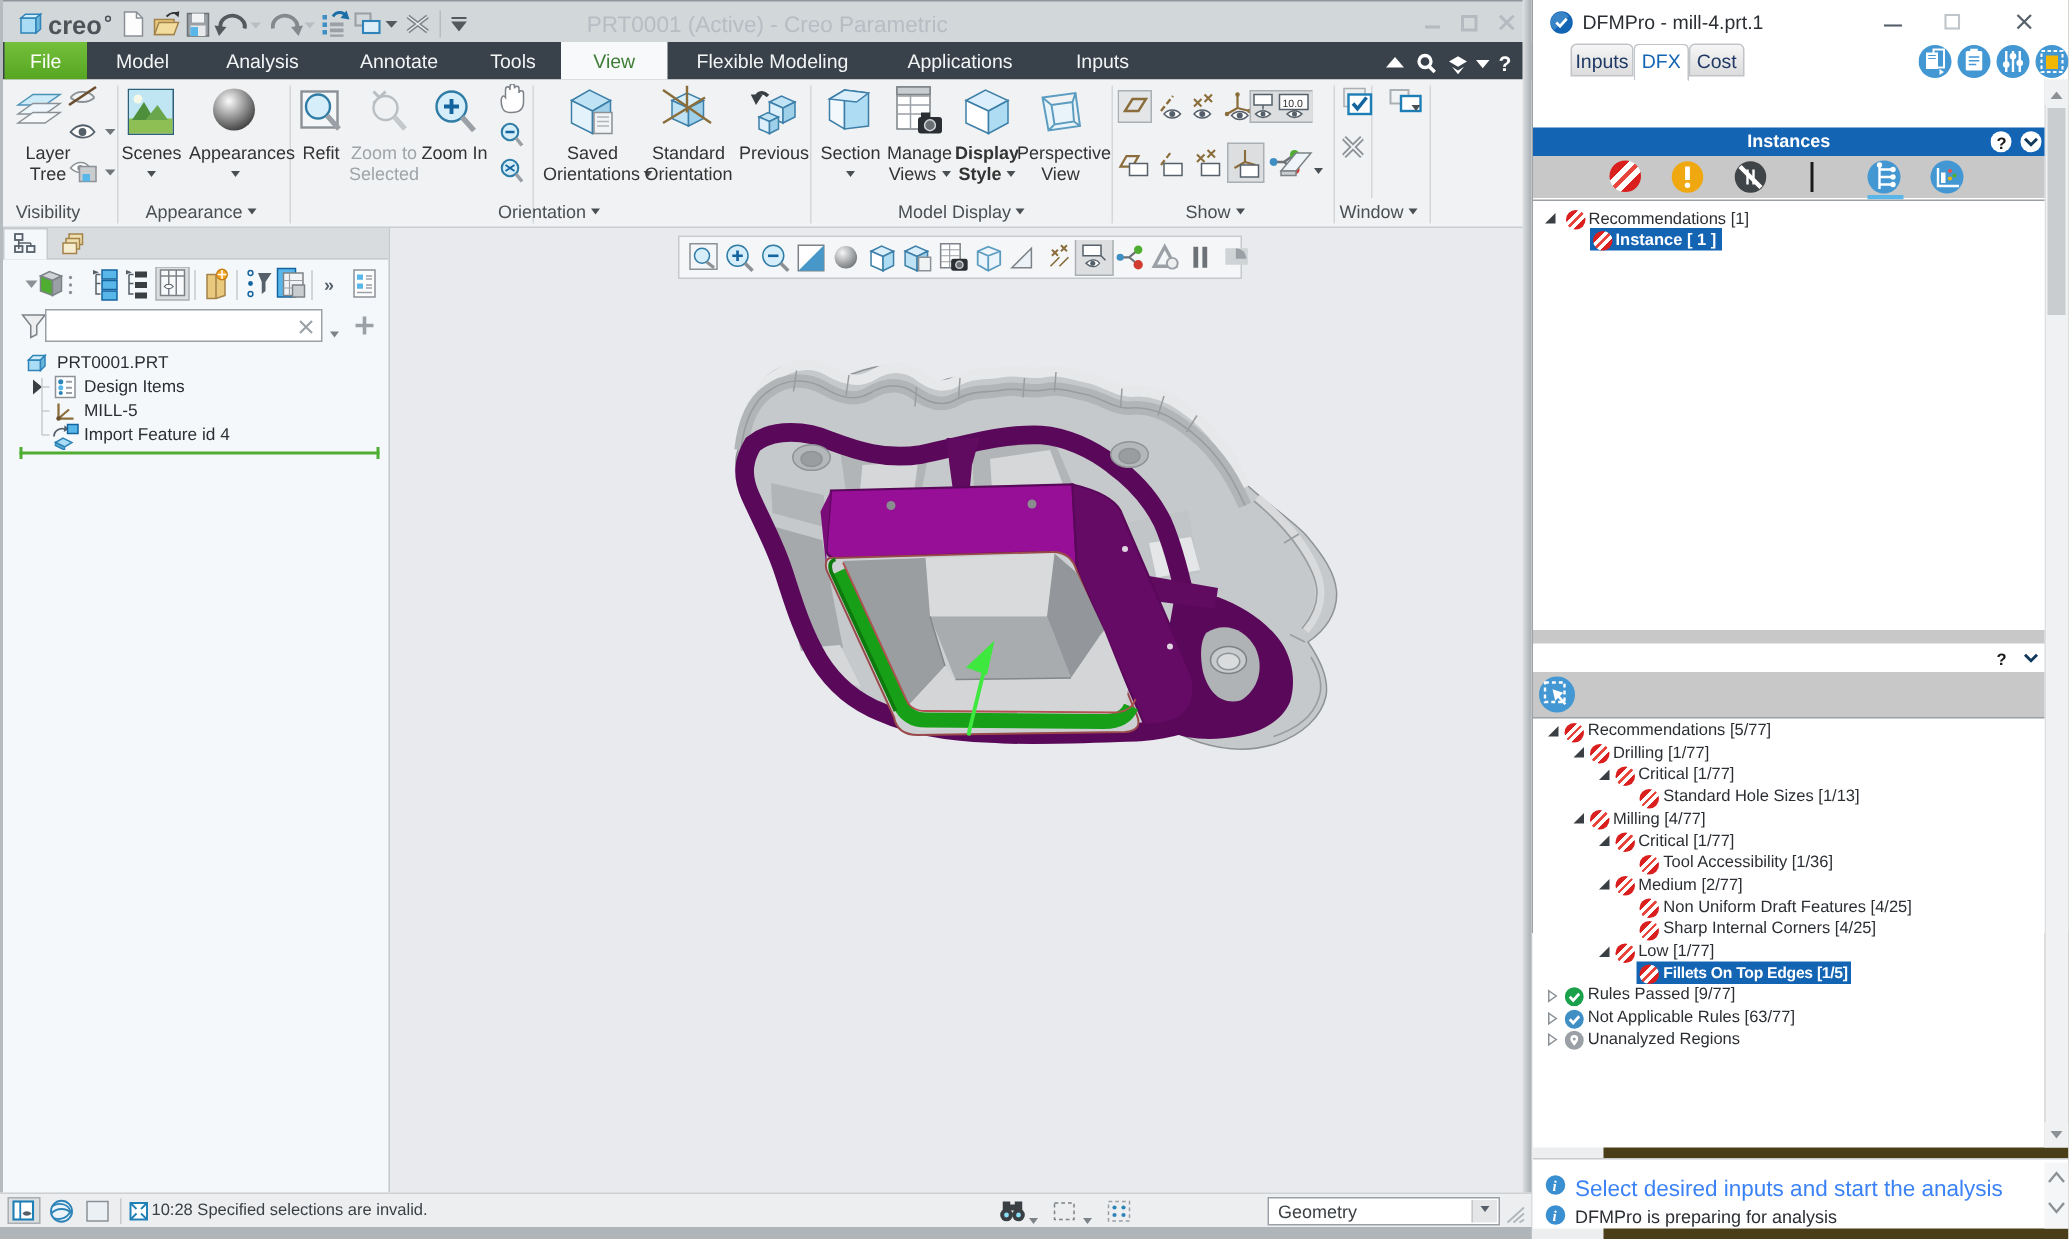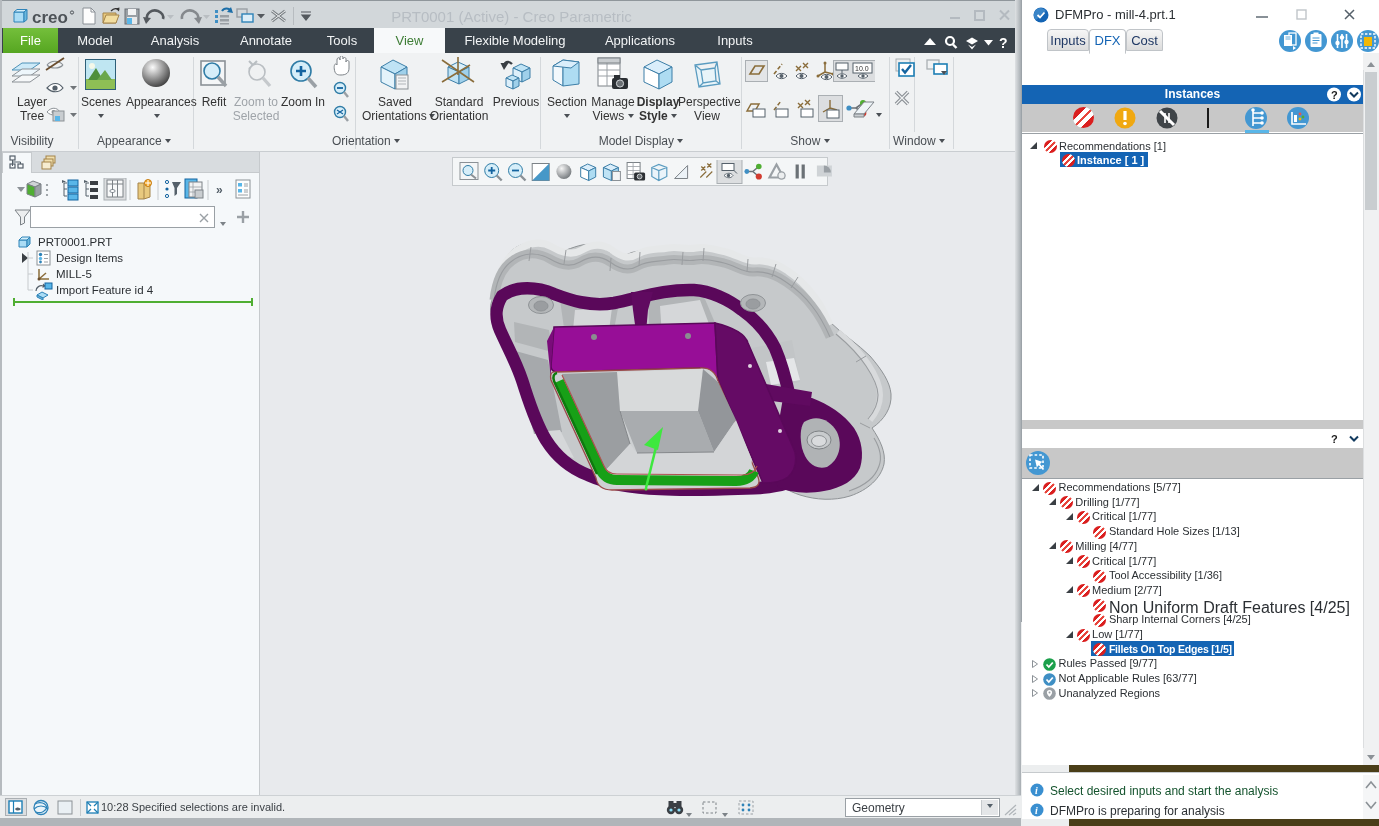--- a/index.html
+++ b/index.html
@@ -798,21 +798,21 @@
     <span class="noicon" style="left:54.6px;top:555.0px;"></span>
     <div class="abs" style="left:70.1px;top:554.5px;font-size:11px;color:#2b2f33;">Critical [1/77]</div>
     <span class="noicon" style="left:71.4px;top:569.7px;"></span>
     <div class="abs" style="left:86.9px;top:569.2px;font-size:11px;color:#2b2f33;">Tool Accessibility [1/36]</div>
     <svg class="abs" style="left:42.6px;top:585.4px" width="9" height="9">
         <path d="M8 1 L8 8 L1 8 Z" fill="#3a3f44"></path>
       </svg>
     <span class="noicon" style="left:54.6px;top:584.4px;"></span>
     <div class="abs" style="left:70.1px;top:583.9px;font-size:11px;color:#2b2f33;">Medium [2/77]</div>
     <span class="noicon" style="left:71.4px;top:599.1px;"></span>
-    <div class="abs" style="left:86.9px;top:598.6px;font-size:16px;color:#2b2f33;">Non Uniform Draft Features [4/25]</div>
+    <div class="abs" style="left:86.9px;top:598.6px;font-size:11px;color:#2b2f33;">Non Uniform Draft Features [4/25]</div>
     <span class="noicon" style="left:71.4px;top:613.8px;"></span>
     <div class="abs" style="left:86.9px;top:613.3px;font-size:11px;color:#2b2f33;">Sharp Internal Corners [4/25]</div>
     <svg class="abs" style="left:42.6px;top:629.5px" width="9" height="9">
         <path d="M8 1 L8 8 L1 8 Z" fill="#3a3f44"></path>
       </svg>
     <span class="noicon" style="left:54.6px;top:628.5px;"></span>
     <div class="abs" style="left:70.1px;top:628.0px;font-size:11px;color:#2b2f33;">Low [1/77]</div>
     <div class="abs" style="left:69px;top:641.2px;width:143px;height:15px;background:#1464b4;"></div>
     <span class="noicon" style="left:71.4px;top:643.2px;"></span>
     <div class="abs" style="left:86.9px;top:642.7px;font-size:10.5px;letter-spacing:-0.2px;color:#fff;font-weight:bold;">Fillets On Top Edges [1/5]</div>
@@ -840,21 +840,21 @@
         <path d="M6.5 3 a2.6 2.6 0 0 1 2.6 2.6 c0 1.8 -2.6 4.4 -2.6 4.4 c0 0 -2.6 -2.6 -2.6 -4.4 a2.6 2.6 0 0 1 2.6 -2.6 Z" fill="#fff"></path>
         <circle cx="6.5" cy="5.6" r="1" fill="#9aa0a5"></circle>
       </svg>
     <div class="abs" style="left:36.5px;top:686.8px;font-size:11px;color:#2b2f33;">Unanalyzed Regions</div>
 
     <div class="abs" style="left:0;top:772px;width:357px;height:47px;background:#fff;border-top:1px solid #c6cacd;"></div>
     <svg class="abs" style="left:8px;top:783px" width="14" height="14">
         <circle cx="7" cy="7" r="6.5" fill="#3a8fd0"></circle>
         <text x="5" y="11" font-size="10" font-weight="bold" fill="#fff" font-family="Liberation Serif" font-style="italic">i</text>
       </svg>
-    <div class="abs" style="left:28px;top:784px;font-size:12px;color:#14532d;">Select desired inputs and start the analysis</div>
+    <div class="abs" style="left:28px;top:784px;font-size:15px;color:#3b82f6;">Select desired inputs and start the analysis</div>
     <svg class="abs" style="left:8px;top:803px" width="14" height="14">
         <circle cx="7" cy="7" r="6.5" fill="#3a8fd0"></circle>
         <text x="5" y="11" font-size="10" font-weight="bold" fill="#fff" font-family="Liberation Serif" font-style="italic">i</text>
       </svg>
     <div class="abs" style="left:28px;top:804px;font-size:12px;color:#2b2f33;">DFMPro is preparing for analysis</div>
     <div class="abs" style="left:341px;top:775px;width:16px;height:44px;background:#f5f6f7;"></div>
     <svg class="abs" style="left:343px;top:780px" width="12" height="10">
         <path d="M1 8 L6 2 L11 8" fill="none" stroke="#8b9196" stroke-width="1.6"></path>
       </svg>
     <svg class="abs" style="left:343px;top:800px" width="12" height="10">

